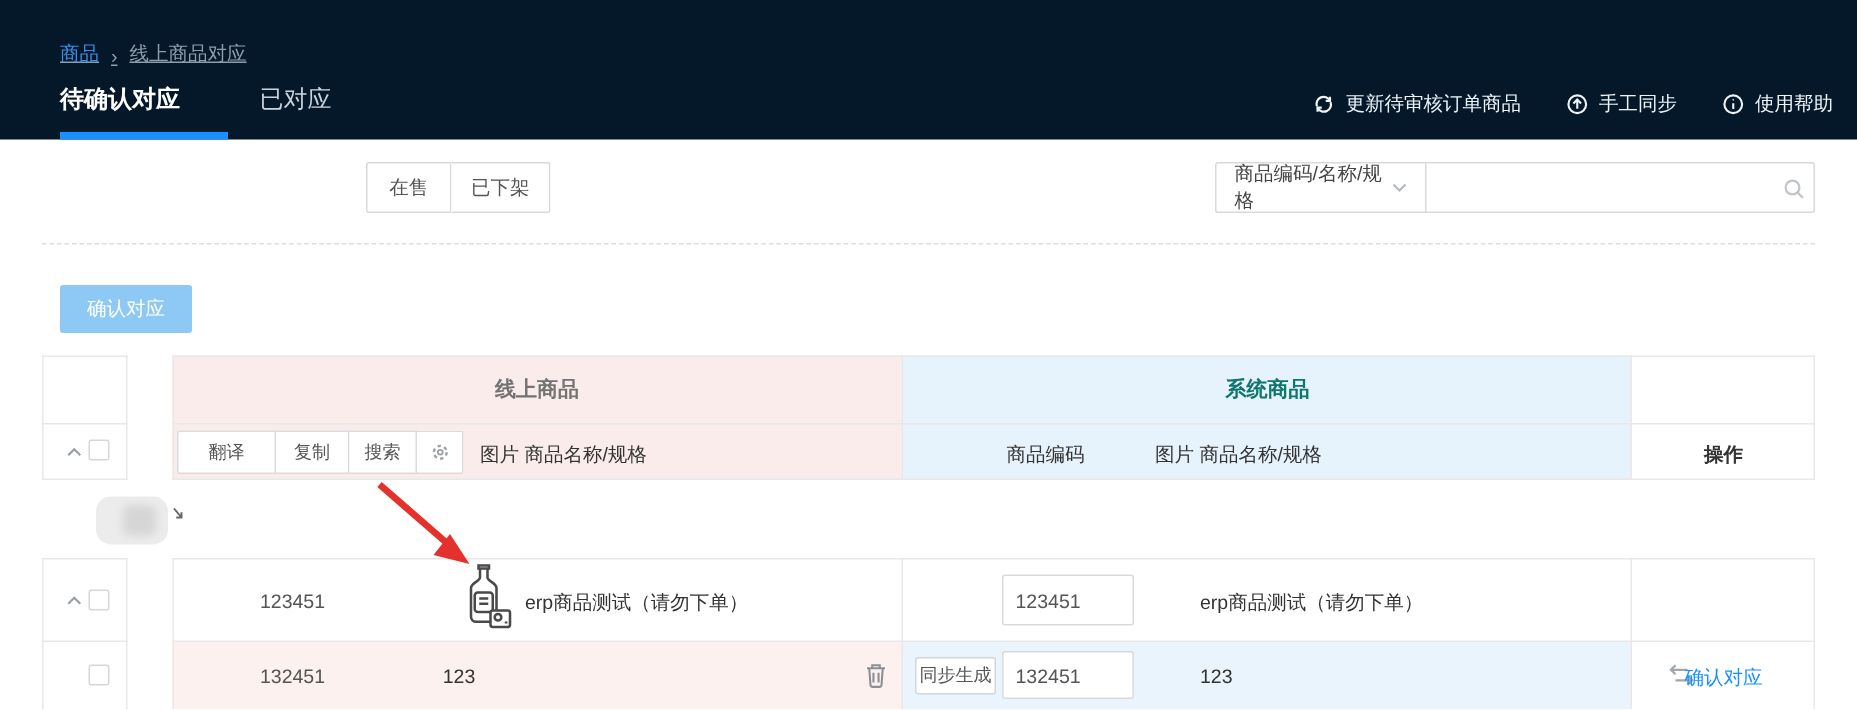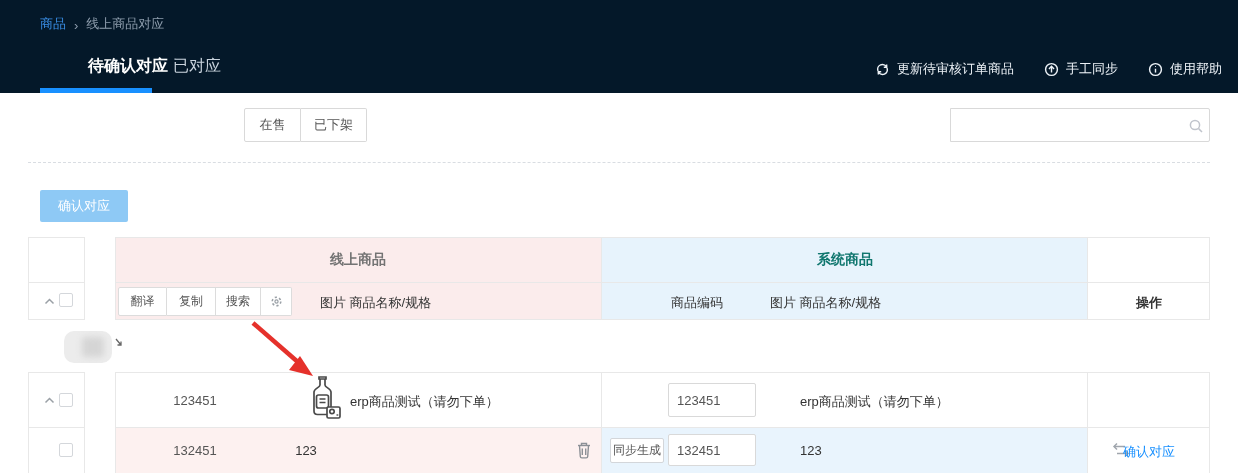--- a/index.html
+++ b/index.html
@@ -2,24 +2,24 @@
 <html><head>
 <meta charset="utf-8">
 <style>
   * { margin:0; padding:0; box-sizing:border-box; }
   body { font-family:"Liberation Sans", sans-serif; background:#fff; }
   .canvas { position:relative; width:1238px; height:473px; background:#fff; overflow:hidden; }
   .abs { position:absolute; }
 
   
   .topbar { position:absolute; left:0; top:0; width:1238px; height:93px; background:#041829; }
-  .crumb { position:absolute; left:40px; top:15px; font-size:13px; color:#8f9eae; display:flex; align-items:flex-end; gap:8px; }
+  .crumb { position:absolute; left:40px; top:27px; font-size:13px; color:#8f9eae; display:flex; align-items:flex-end; gap:8px;text-decoration:underline; }
   .crumb .root { color:#3a8ee6; cursor:pointer; }
   .tab { position:absolute; top:56px; font-size:16px; cursor:pointer; }
-  .tab.active { color:#ffffff; font-weight:bold;margin-left:48px; }
+  .tab.active { color:#ffffff; font-weight:bold; }
   .tab.inactive { color:#c9d3dd; }
   .tab-underline { position:absolute; left:40px; top:88px; width:112px; height:5px; background:#1890ff; }
   .top-actions { position:absolute; right:16px; top:60px; display:flex; align-items:center; gap:30px; }
   .top-action { display:flex; align-items:center; gap:7px; color:#eef3f8; font-size:13px; cursor:pointer; white-space:nowrap; }
 
   
   .select-box { position:absolute; height:34px; border:1px solid #d9d9d9; border-radius:2px; background:#fff;
     display:flex; align-items:center; justify-content:space-between; padding:0 12px; font-size:13px; color:#444; cursor:pointer; }
   .seg { position:absolute; left:244px; top:108px; height:34px; display:flex; }
   .seg-btn { height:34px; background:#fff; border:1px solid #d9d9d9; font-size:13px; color:#555; display:flex; align-items:center; justify-content:center; cursor:pointer; }
@@ -104,20 +104,28 @@
       </div>
     </div>
   </div>
 
 
   <div class="seg">
     <div class="seg-btn first">在售</div>
     <div class="seg-btn second">已下架</div>
   </div>
 
+  <div class="select-box" style="left:810px; top:108px; width:141px; border-radius:2px 0 0 2px;">
+    <span>商品编码/名称/规格</span>
+    <span>
+      <svg width="10" height="6" viewBox="0 0 10 6" fill="none" stroke="#b3b9c0" stroke-width="1.4">
+          <path d="M1 1 L5 5 L9 1"></path>
+        </svg>
+    </span>
+  </div>
   <input class="search-input" type="text" value="" style="">
   <span class="abs icon-btn" style="left:1188px; top:118px;">
     <svg width="16" height="16" viewBox="0 0 16 16" fill="none" stroke="#c0c4cc" stroke-width="1.5">
       <circle cx="7" cy="7" r="4.6"></circle>
       <path d="M10.6 10.6 L14 14"></path>
     </svg>
   </span>
 
   <div class="dashes"></div>
 
@@ -158,21 +166,21 @@
     <div class="grp-title" style="left:817px; color:#0f766e;">系统商品</div>
 
     <span class="abs icon-btn" style="left:16px; top:61px;">
       <svg width="11" height="7" viewBox="0 0 11 7" fill="none" stroke="#9aa0a6" stroke-width="1.5">
           <path d="M1.5 5.5 L5.5 1.5 L9.5 5.5"></path>
         </svg>
     </span>
     <span class="checkbox" style="left:31px; top:56px;"></span>
 
     <div class="tool-group">
-      <div class="tool-btn tb-first" style="width:49px;">翻译</div>
+      <div class="tool-btn tb-first" style="width:66px;">翻译</div>
       <div class="tool-btn" style="width:49px;">复制</div>
       <div class="tool-btn" style="width:45px;">搜索</div>
       <div class="tool-btn" style="width:31px; border-radius:0 2px 2px 0;">
         <span>
           <svg width="13" height="13" viewBox="0 0 14 14" fill="none" stroke="#9aa0a6">
             <circle cx="7" cy="7" r="4.6" stroke-width="1.7" stroke-dasharray="2.4 2.4"></circle>
             <circle cx="7" cy="7" r="1.7" stroke-width="1.3"></circle>
           </svg>
         </span>
       </div>

